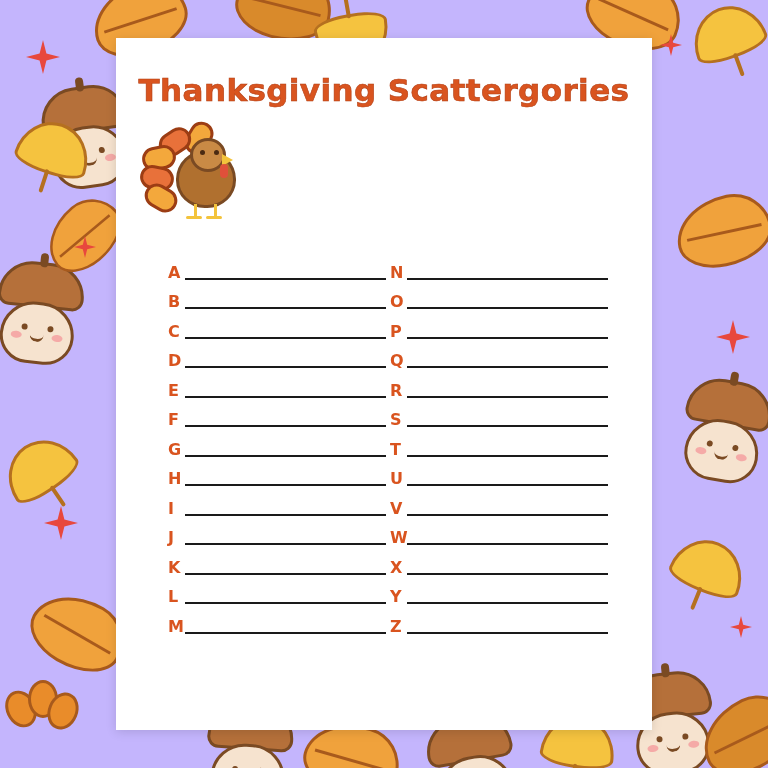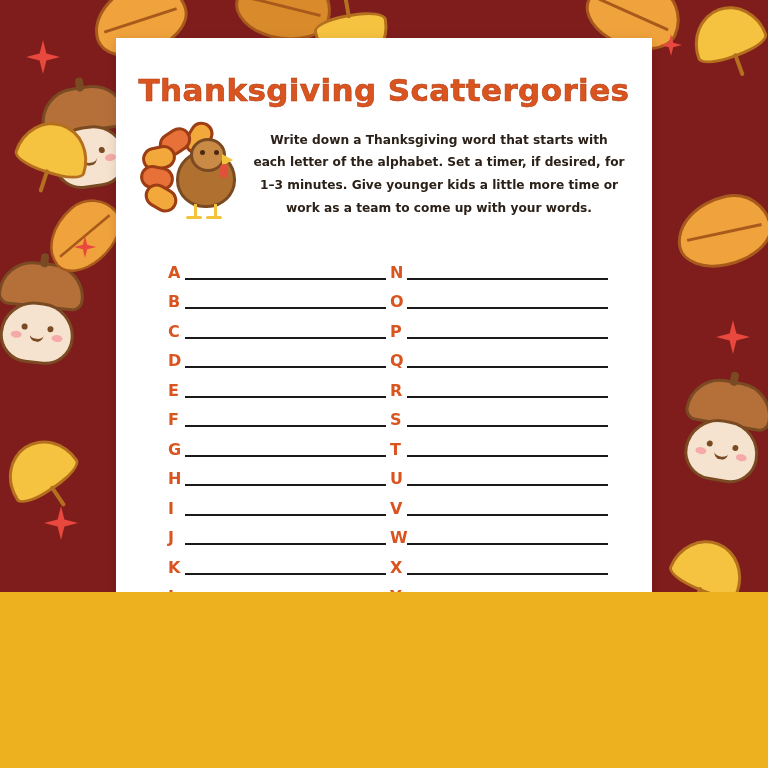--- a/index.html
+++ b/index.html
@@ -10,22 +10,22 @@
     width: 768px;
     height: 768px;
     overflow: hidden;
     font-family: "DejaVu Sans", sans-serif;
     background: #edb01f;
   }
 
   #page {
     position: relative;
     width: 768px;
-    height: 592px;
-    background: #7f1d1d;
+    height: 768px;
+    background: #c4b5fd;
     overflow: hidden;
   }
 
   
   .bg-layer {
     position: absolute;
     inset: 0;
     pointer-events: none;
   }
   .deco {
@@ -482,21 +482,20 @@
         <div class="eye l"></div>
         <div class="eye r"></div>
         <div class="beak"></div>
         <div class="wattle"></div>
         <div class="leg l"></div>
         <div class="leg r"></div>
         <div class="foot l"></div>
         <div class="foot r"></div>
       </div>
 
-      <p class="intro-text">Write down a Thanksgiving word that starts with each letter of the alphabet. Set a timer, if desired, for 1–3 minutes. Give younger kids a little more time or work as a team to come up with your words.</p>
     </div>
 
     <div class="columns">
 
       <div class="column">
         <div class="letter-row">
             <span class="letter">A</span>
             <span class="write-line"></span>
           </div>
         <div class="letter-row">

